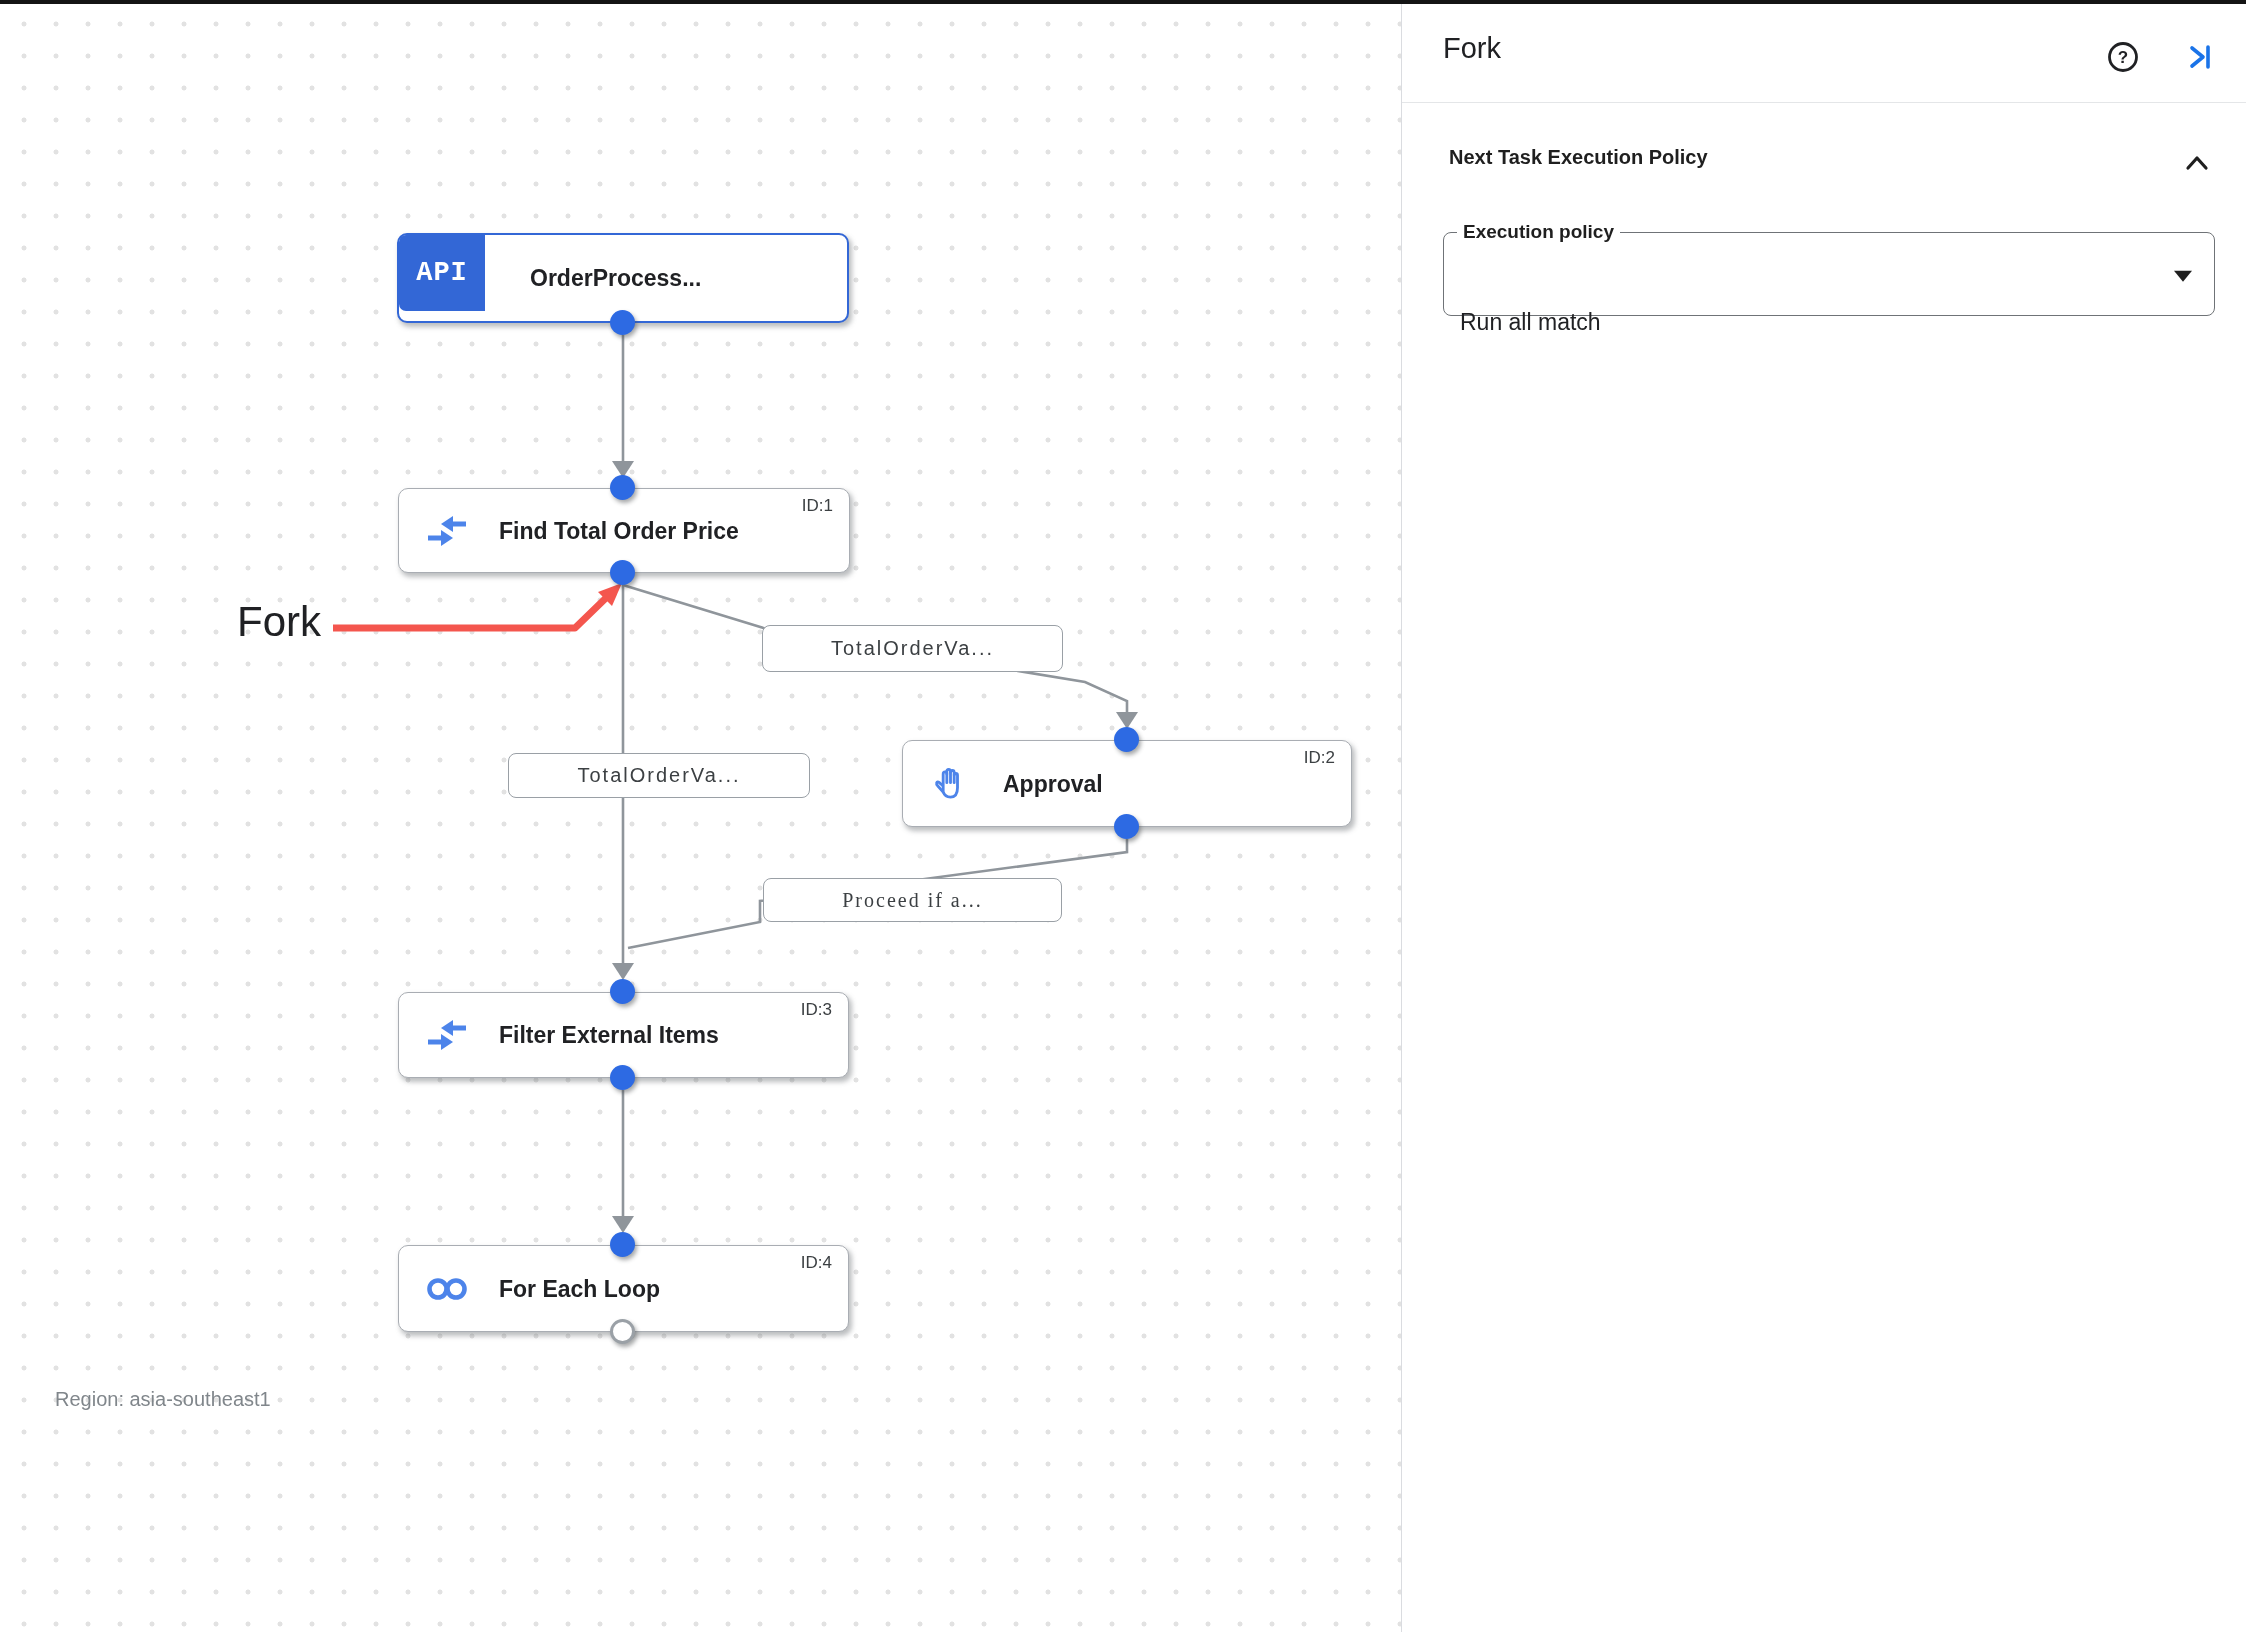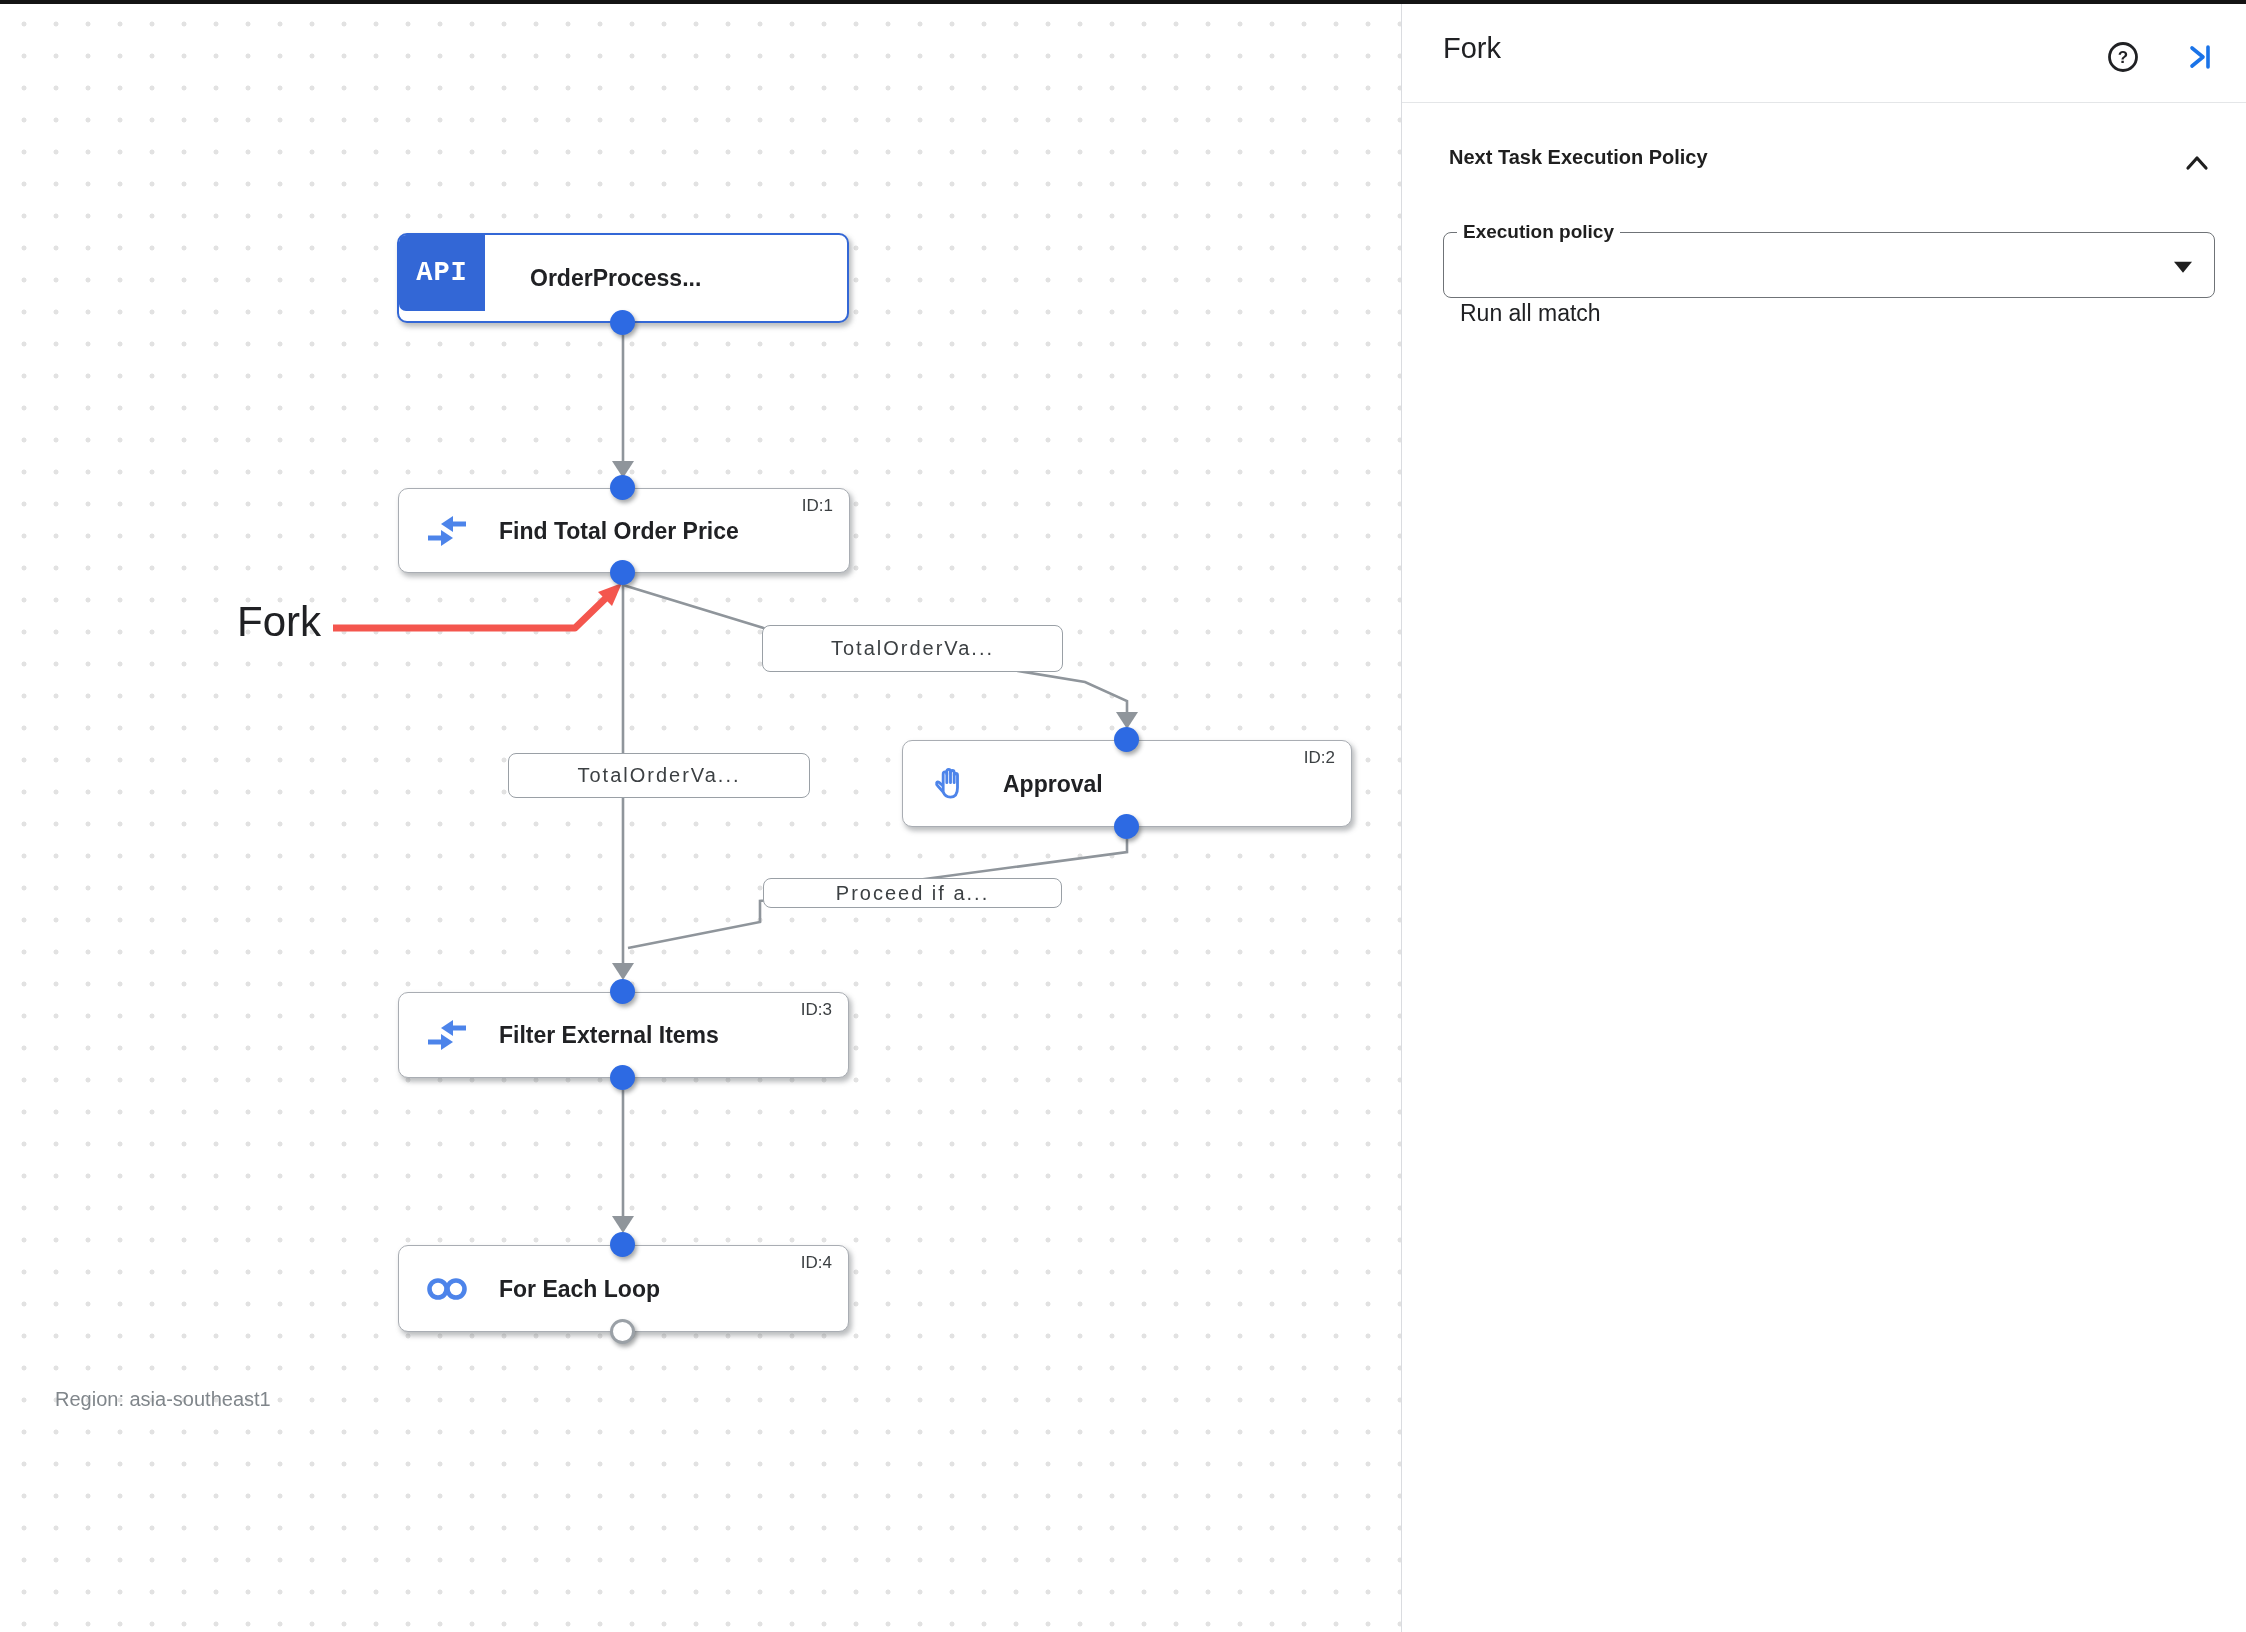--- a/index.html
+++ b/index.html
@@ -46,21 +46,21 @@
            border-left:1.5px solid #dadce0; z-index:10; }
   .panel-header { position:relative; height:103px; border-bottom:1.5px solid #e4e6e8; }
   .panel-title { position:absolute; left:41px; top:32px; font-size:29px; color:#202124; }
   .icon-btn { position:absolute; top:39px; width:36px; height:36px; cursor:pointer; }
   .help-btn { right:105px; }
   .collapse-btn { right:28px; }
 
   .section-head { position:absolute; left:47px; top:146px; font-size:20px; font-weight:bold; color:#1f1f1f; }
   .chevron-up { position:absolute; right:34px; top:148px; width:30px; height:30px; }
 
-  .select-field { position:absolute; left:41px; top:232px; width:772px; height:66px;
+  .select-field { position:absolute; left:41px; top:232px; width:772px; height:84px;
                   border:1.7px solid #6f7377; border-radius:8px; background:#fff; cursor:pointer; }
   .select-field .flabel { position:absolute; left:13px; top:-12px; background:#fff; padding:0 6px;
                           font-size:19px; font-weight:bold; color:#1f1f1f; }
   .select-field .fvalue { position:absolute; left:16px; top:50%; transform:translateY(-50%);
                           font-size:23px; color:#202124;margin-top:48px; }
   .caret-down { position:absolute; right:22px; top:50%; transform:translateY(-30%);
                 width:0; height:0; border-left:9px solid transparent; border-right:9px solid transparent;
                 border-top:11px solid #1f1f1f; }
 </style>
 </head>
@@ -150,21 +150,21 @@
     <div class="dot" style="left:610px; top:1065px;"></div>
     <div class="dot" style="left:610px; top:1232px;"></div>
     <div class="dot hollow" style="left:610px; top:1319px;"></div>
 
     <div class="edge-label" style="left:762px; top:625px; width:301px; height:47px;">
       <span>TotalOrderVa...</span>
     </div>
     <div class="edge-label" style="left:508px; top:753px; width:302px; height:45px;">
       <span>TotalOrderVa...</span>
     </div>
-    <div class="edge-label" style="left:763px; top:878px; width:299px; height:30px;">
+    <div class="edge-label" style="left:763px; top:878px; width:299px; height:44px;font-family:Liberation Serif, serif;">
       <span>Proceed if a...</span>
     </div>
 
     <div class="fork-note">Fork</div>
 
     <div class="region-note">Region: asia-southeast1</div>
   </div>
 
   <div class="panel">
     <div class="panel-header">

